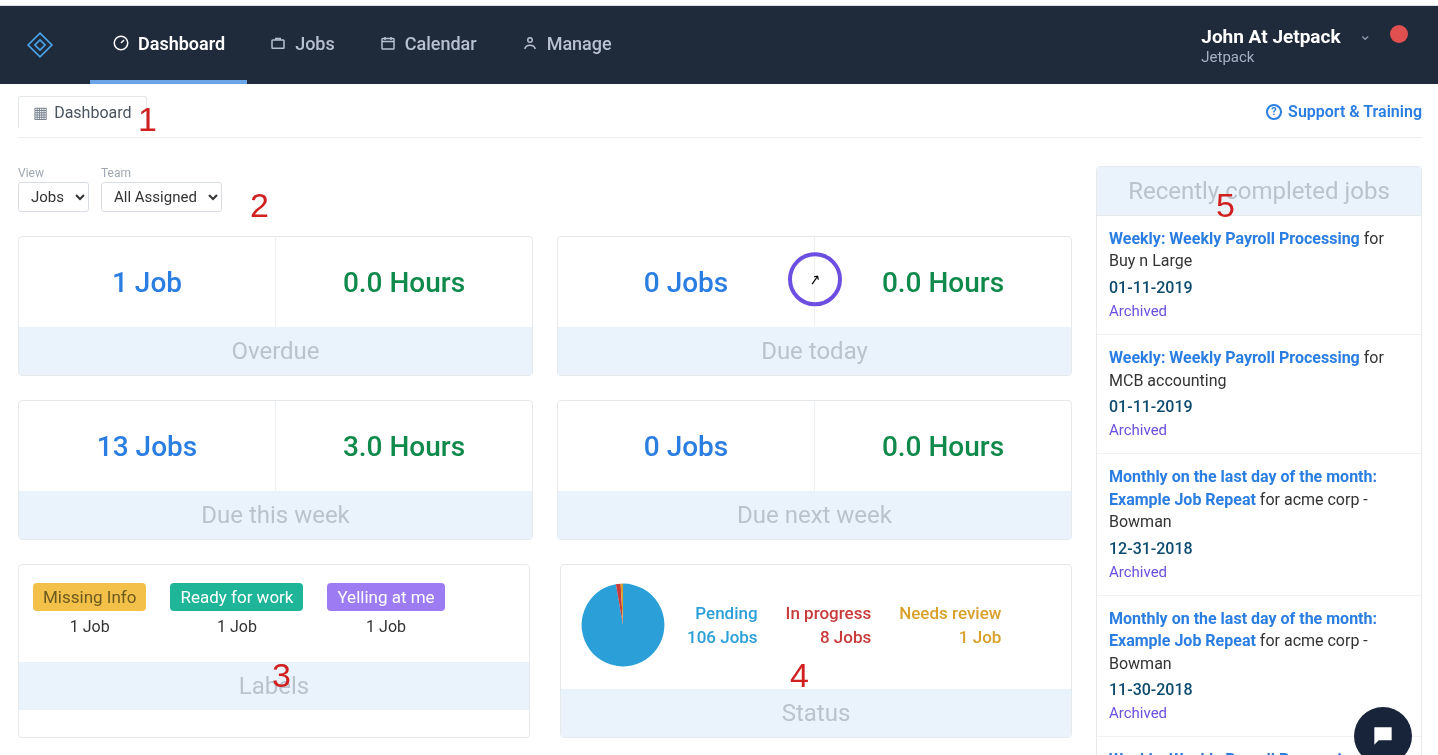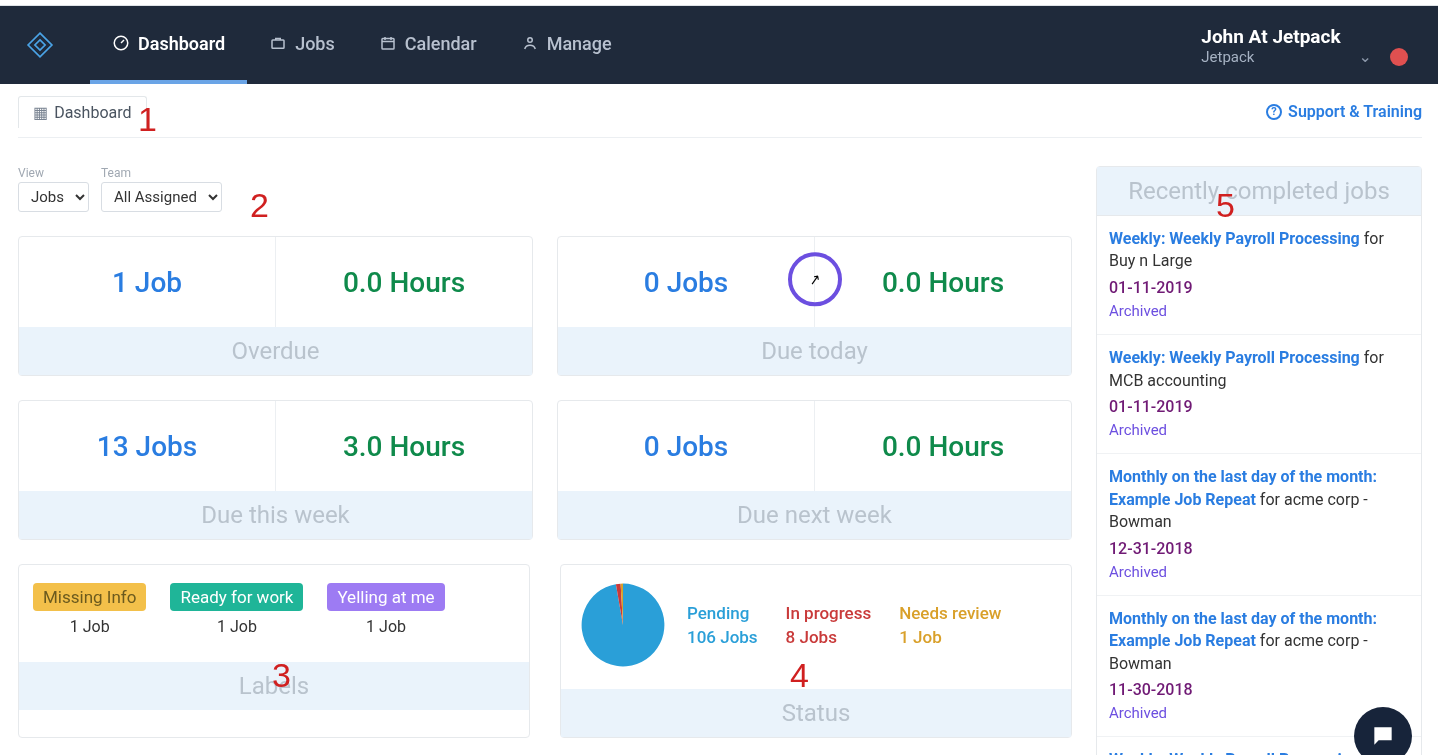--- a/index.html
+++ b/index.html
@@ -9,21 +9,21 @@
   .topstub { height: 6px; background: #fff; border-bottom: 1px solid #dfe3e7; }
 
   
   .navbar { height: 78px; background: #1f2a3b; display: flex; align-items: center; padding: 0 30px 0 0; }
   .navbar .logo { width: 80px; height: 78px; display:flex; align-items:center; justify-content:center; }
   .navbar .logo svg { width: 34px; height: 34px; }
   .navtabs { display:flex; height:78px; align-items:stretch; margin-left: 10px; }
   .navtab { display:flex; align-items:center; padding: 0 22px; color:#b8c1cf; font-size:18px; font-weight:500; cursor:pointer; border-bottom:4px solid transparent; }
   .navtab.active { color:#fff; border-bottom-color:#6aa4e6; font-weight:600; }
   .navtab .ic { margin-right:8px; display:inline-flex; }
-  .navright { margin-left:auto; display:flex; align-items:flex-end; gap:18px; }
+  .navright { margin-left:auto; display:flex; align-items:flex-start; gap:18px; }
   .userblock { text-align:left; }
   .userblock .uname { color:#fff; font-size:19px; font-weight:700; }
   .userblock .ucomp { color:#a5b1c2; font-size:15px; }
   .chev { color:#8a96a8; }
   .bell { width:18px; height:18px; background:#e05050; border-radius:50%; }
 
   
   .annot { position:absolute; font-size:34px; color:#d02020; font-weight:400; font-family: Arial, sans-serif; pointer-events:none; z-index:100; }
 
   
@@ -64,31 +64,31 @@
   .labelscard, .statuscard { border:1px solid #e6e9ec; border-radius:4px; }
   .labelstop { display:flex; gap:24px; padding:18px 14px 26px 14px; }
   .labitem { text-align:center; }
   .labtag { display:inline-block; padding:4px 10px; border-radius:4px; font-size:17px; color:#333; }
   .labjobs { font-size:16px; color:#333; margin-top:6px; }
 
   
   .statustop { display:flex; padding:14px 16px 18px 16px; gap:18px; align-items:center; }
   .pie { width:92px; height:92px; }
   .statuscols { display:flex; gap:28px; flex:1; justify-content:flex-start; }
-  .scol { text-align:left; }
+  .scol { text-align:right; }
   .slabel { font-size:17px; font-weight:500; }
   .scount { font-size:17px; margin-top:4px; font-weight:500; }
 
   
   .rcard { border:1px solid #e6e9ec; border-radius:4px; }
   .rhead { background:#eaf3fb; color:#b9c3cd; font-size:24px; text-align:center; padding:10px 8px; border-bottom:1px solid #e6e9ec;}
   .ritem { padding:12px 12px; border-bottom:1px solid #f0f2f4; font-size:16px; line-height:1.4; }
   .ritem .title { color:#2a7de1; font-weight:700; }
   .ritem .for { color:#333; }
-  .ritem .date { color:#701a75; font-weight:500; margin-top:4px; }
+  .ritem .date { color:#0c4a6e; font-weight:500; margin-top:4px; }
   .ritem .status { color:#6c4fe0; margin-top:2px; font-size:15px; }
 
   
   .fab { position:fixed; right:26px; bottom:-10px; width:58px; height:58px; border-radius:50%; background:#17243a; display:flex; align-items:center; justify-content:center; }
   .fab svg { width:26px; height:26px; fill:#fff;}
 
 </style>
 </head>
 <body>
 

